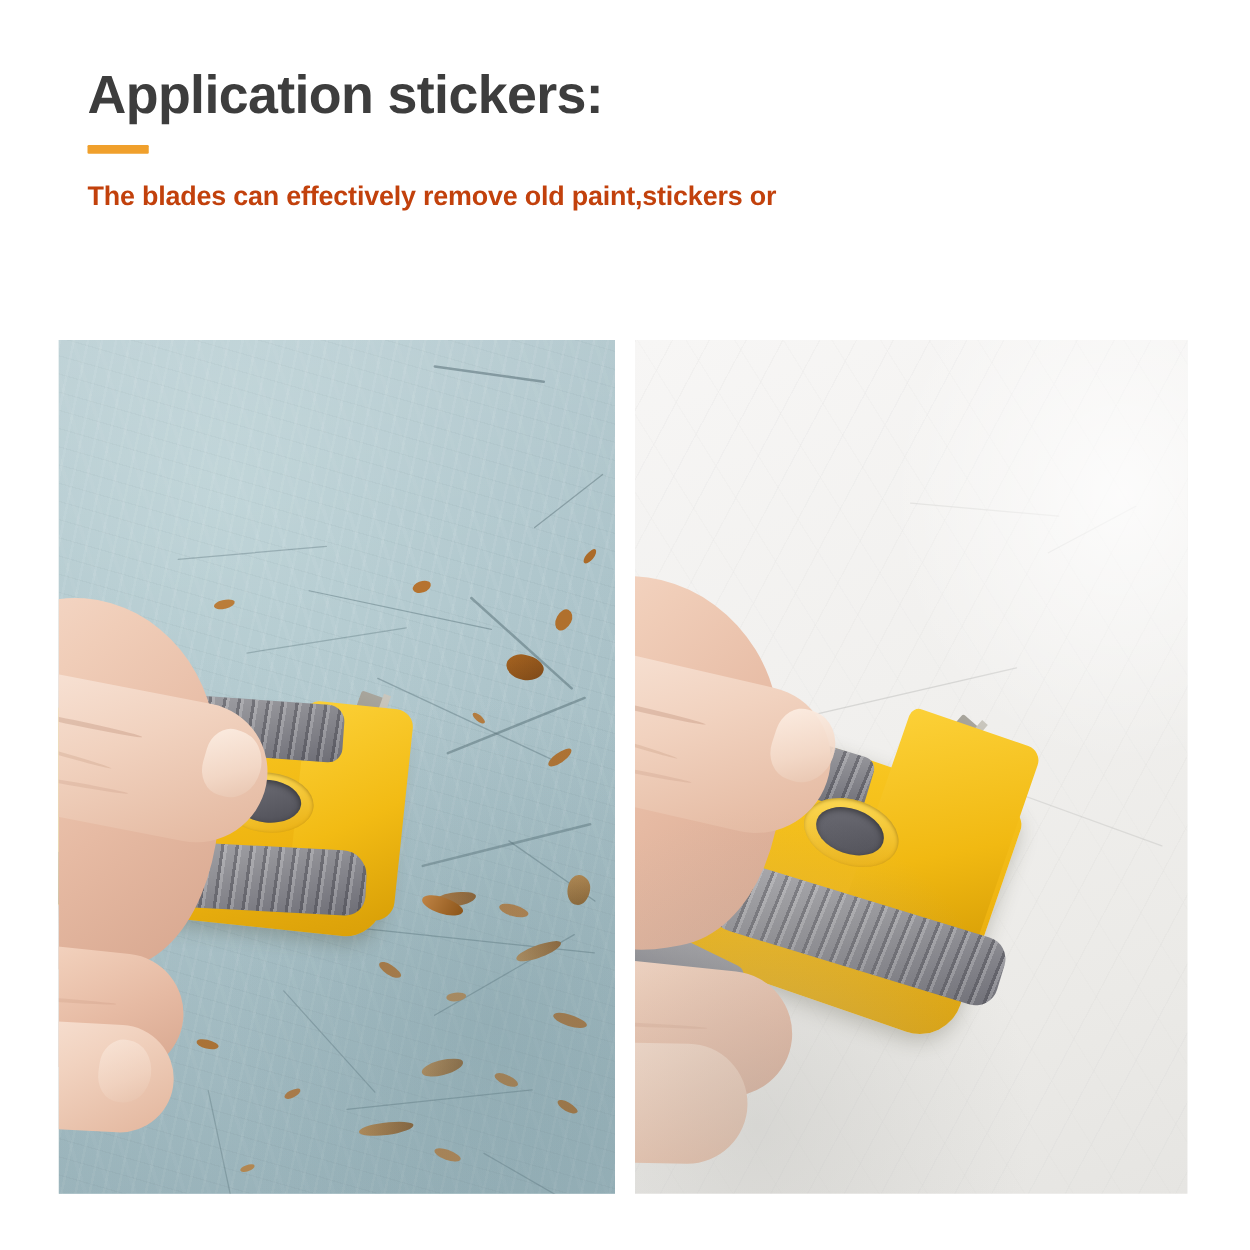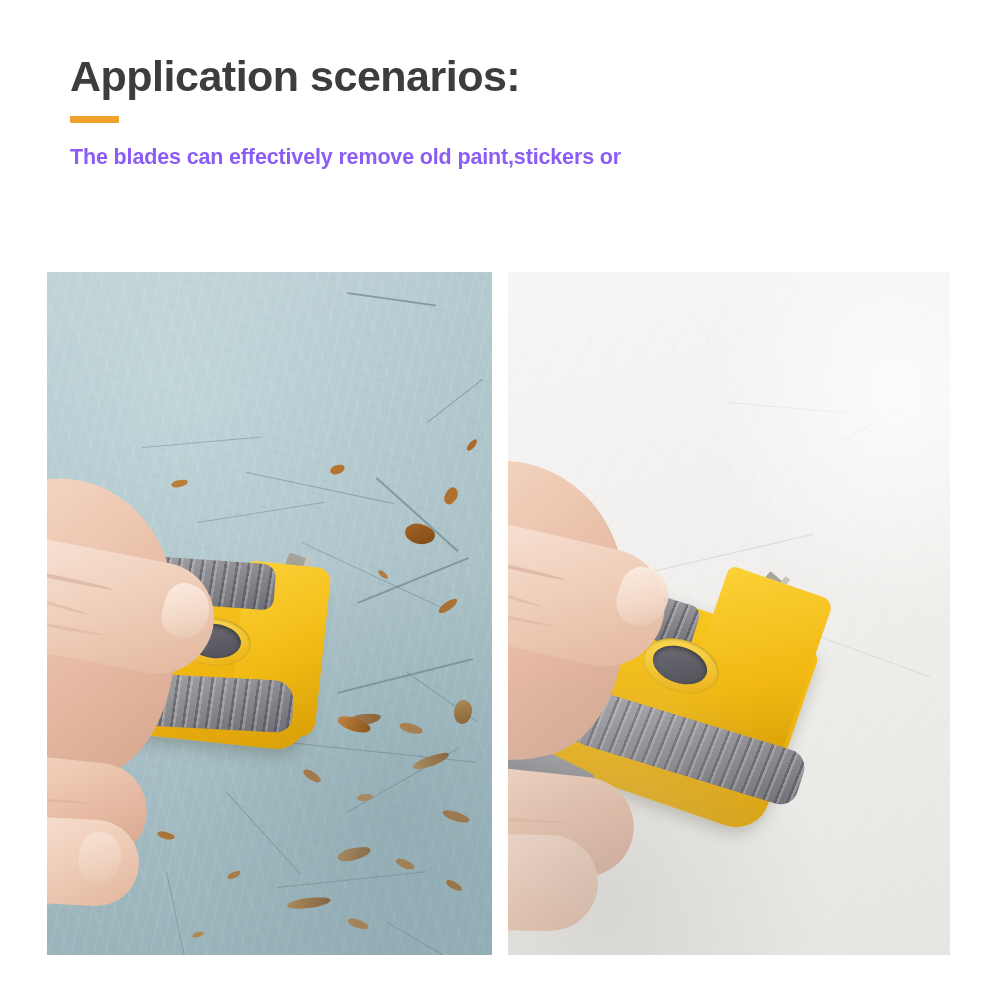--- a/index.html
+++ b/index.html
@@ -16,21 +16,21 @@
   
   .header{position:absolute;left:70px;top:54px;width:880px;}
   .heading{
     font-size:43px;font-weight:bold;color:#3d3d3d;
     letter-spacing:-0.5px;line-height:1.05;margin:0;white-space:nowrap;
   }
   .accent-bar{
     margin-top:17px;width:49px;height:7px;background:#f0a02c;border-radius:1px;
   }
   .subtext{
-    margin-top:19px;font-size:21.5px;font-weight:bold;color:#8b5cf6;
+    margin-top:19px;font-size:21.5px;font-weight:bold;color:#c2410c;
     line-height:1.48;letter-spacing:-0.15px;max-width:760px;
   }
   .subtext .l2{display:block;}
 
   
   .photo{position:absolute;overflow:hidden;}
   .photo-left{left:47px;top:272px;width:445px;height:683px;background:#b2c9ce;}
   .photo-right{left:508px;top:272px;width:442px;height:683px;background:#f2f1ef;}
 
   
@@ -128,21 +128,21 @@
     background:linear-gradient(150deg,#fdf0e6 0%,#f3d9c8 60%,#e6c2ac 100%);
   }
   .crease{position:absolute;background:rgba(180,130,105,.30);border-radius:50%;}
 </style>
 </head>
 <body>
 
 <div class="page">
 
   <div class="header">
-    <h1 class="heading">Application scenarios:</h1>
+    <h1 class="heading">Application stickers:</h1>
     <div class="accent-bar"></div>
     <div class="subtext">
       <span class="l1">The blades can effectively remove old paint,stickers or</span>
     </div>
   </div>
 
   <div class="photo photo-left">
 
     <div class="wall"></div>
     <div class="wall-tex"></div>

